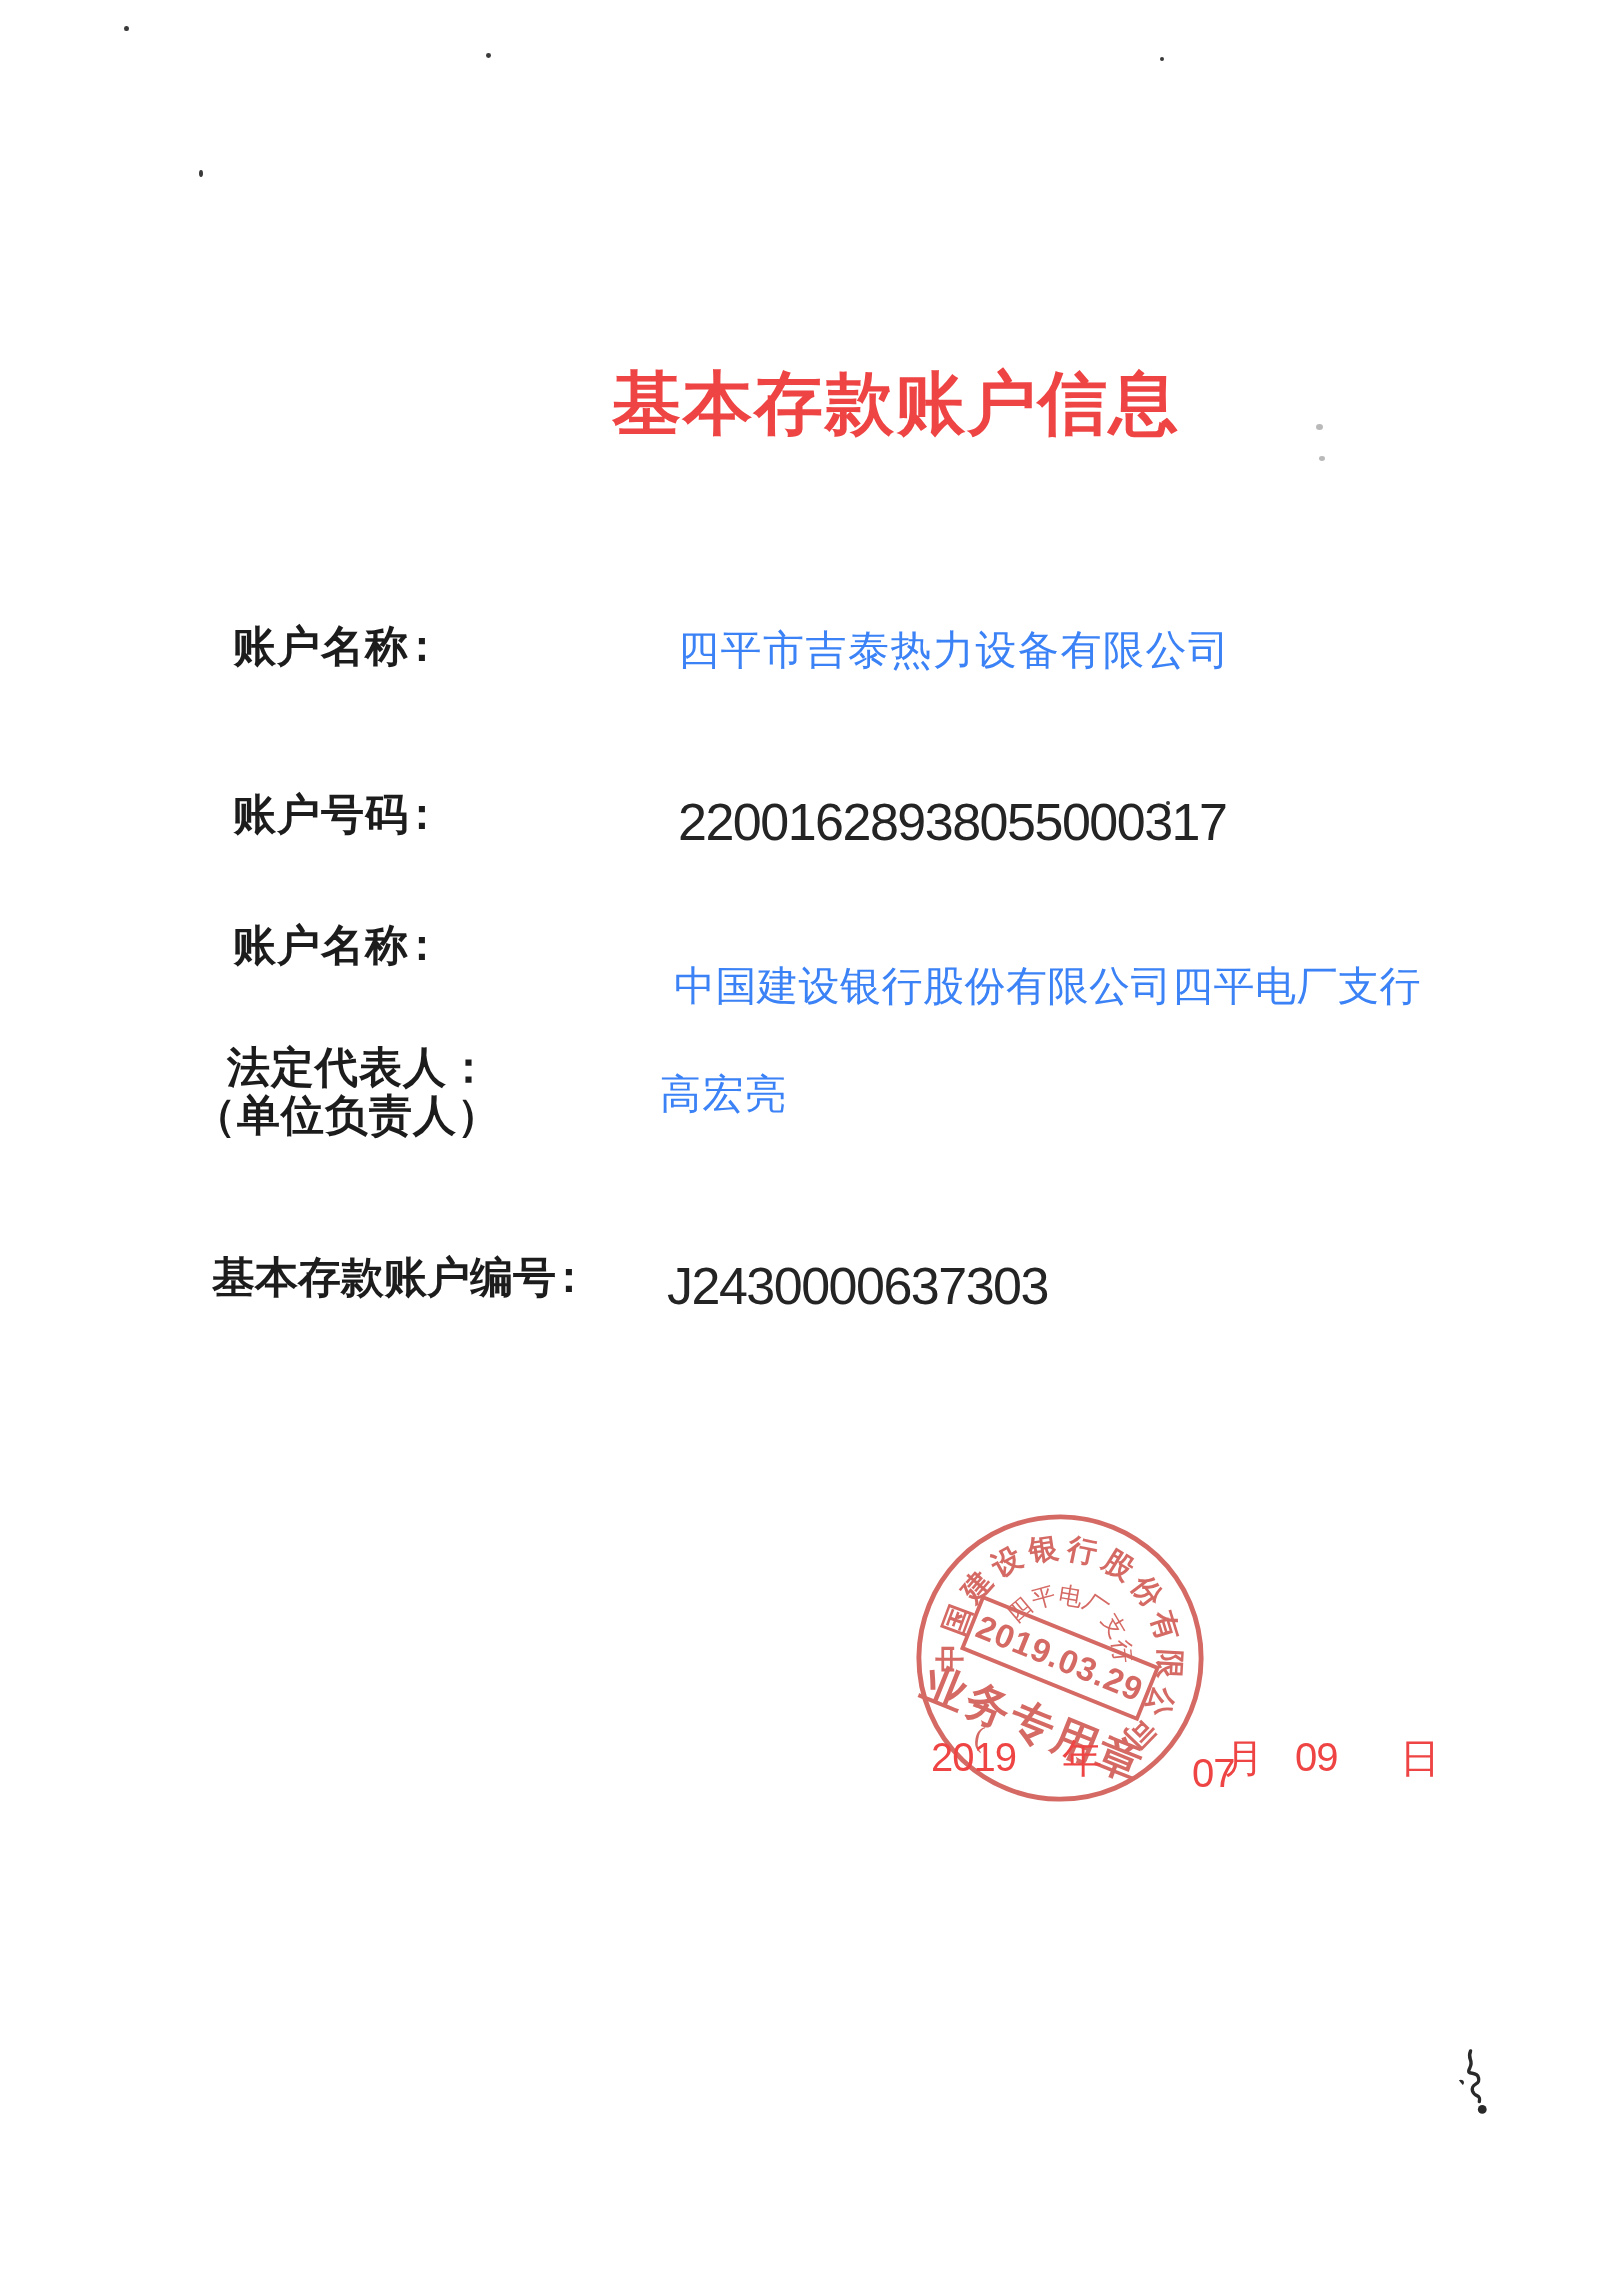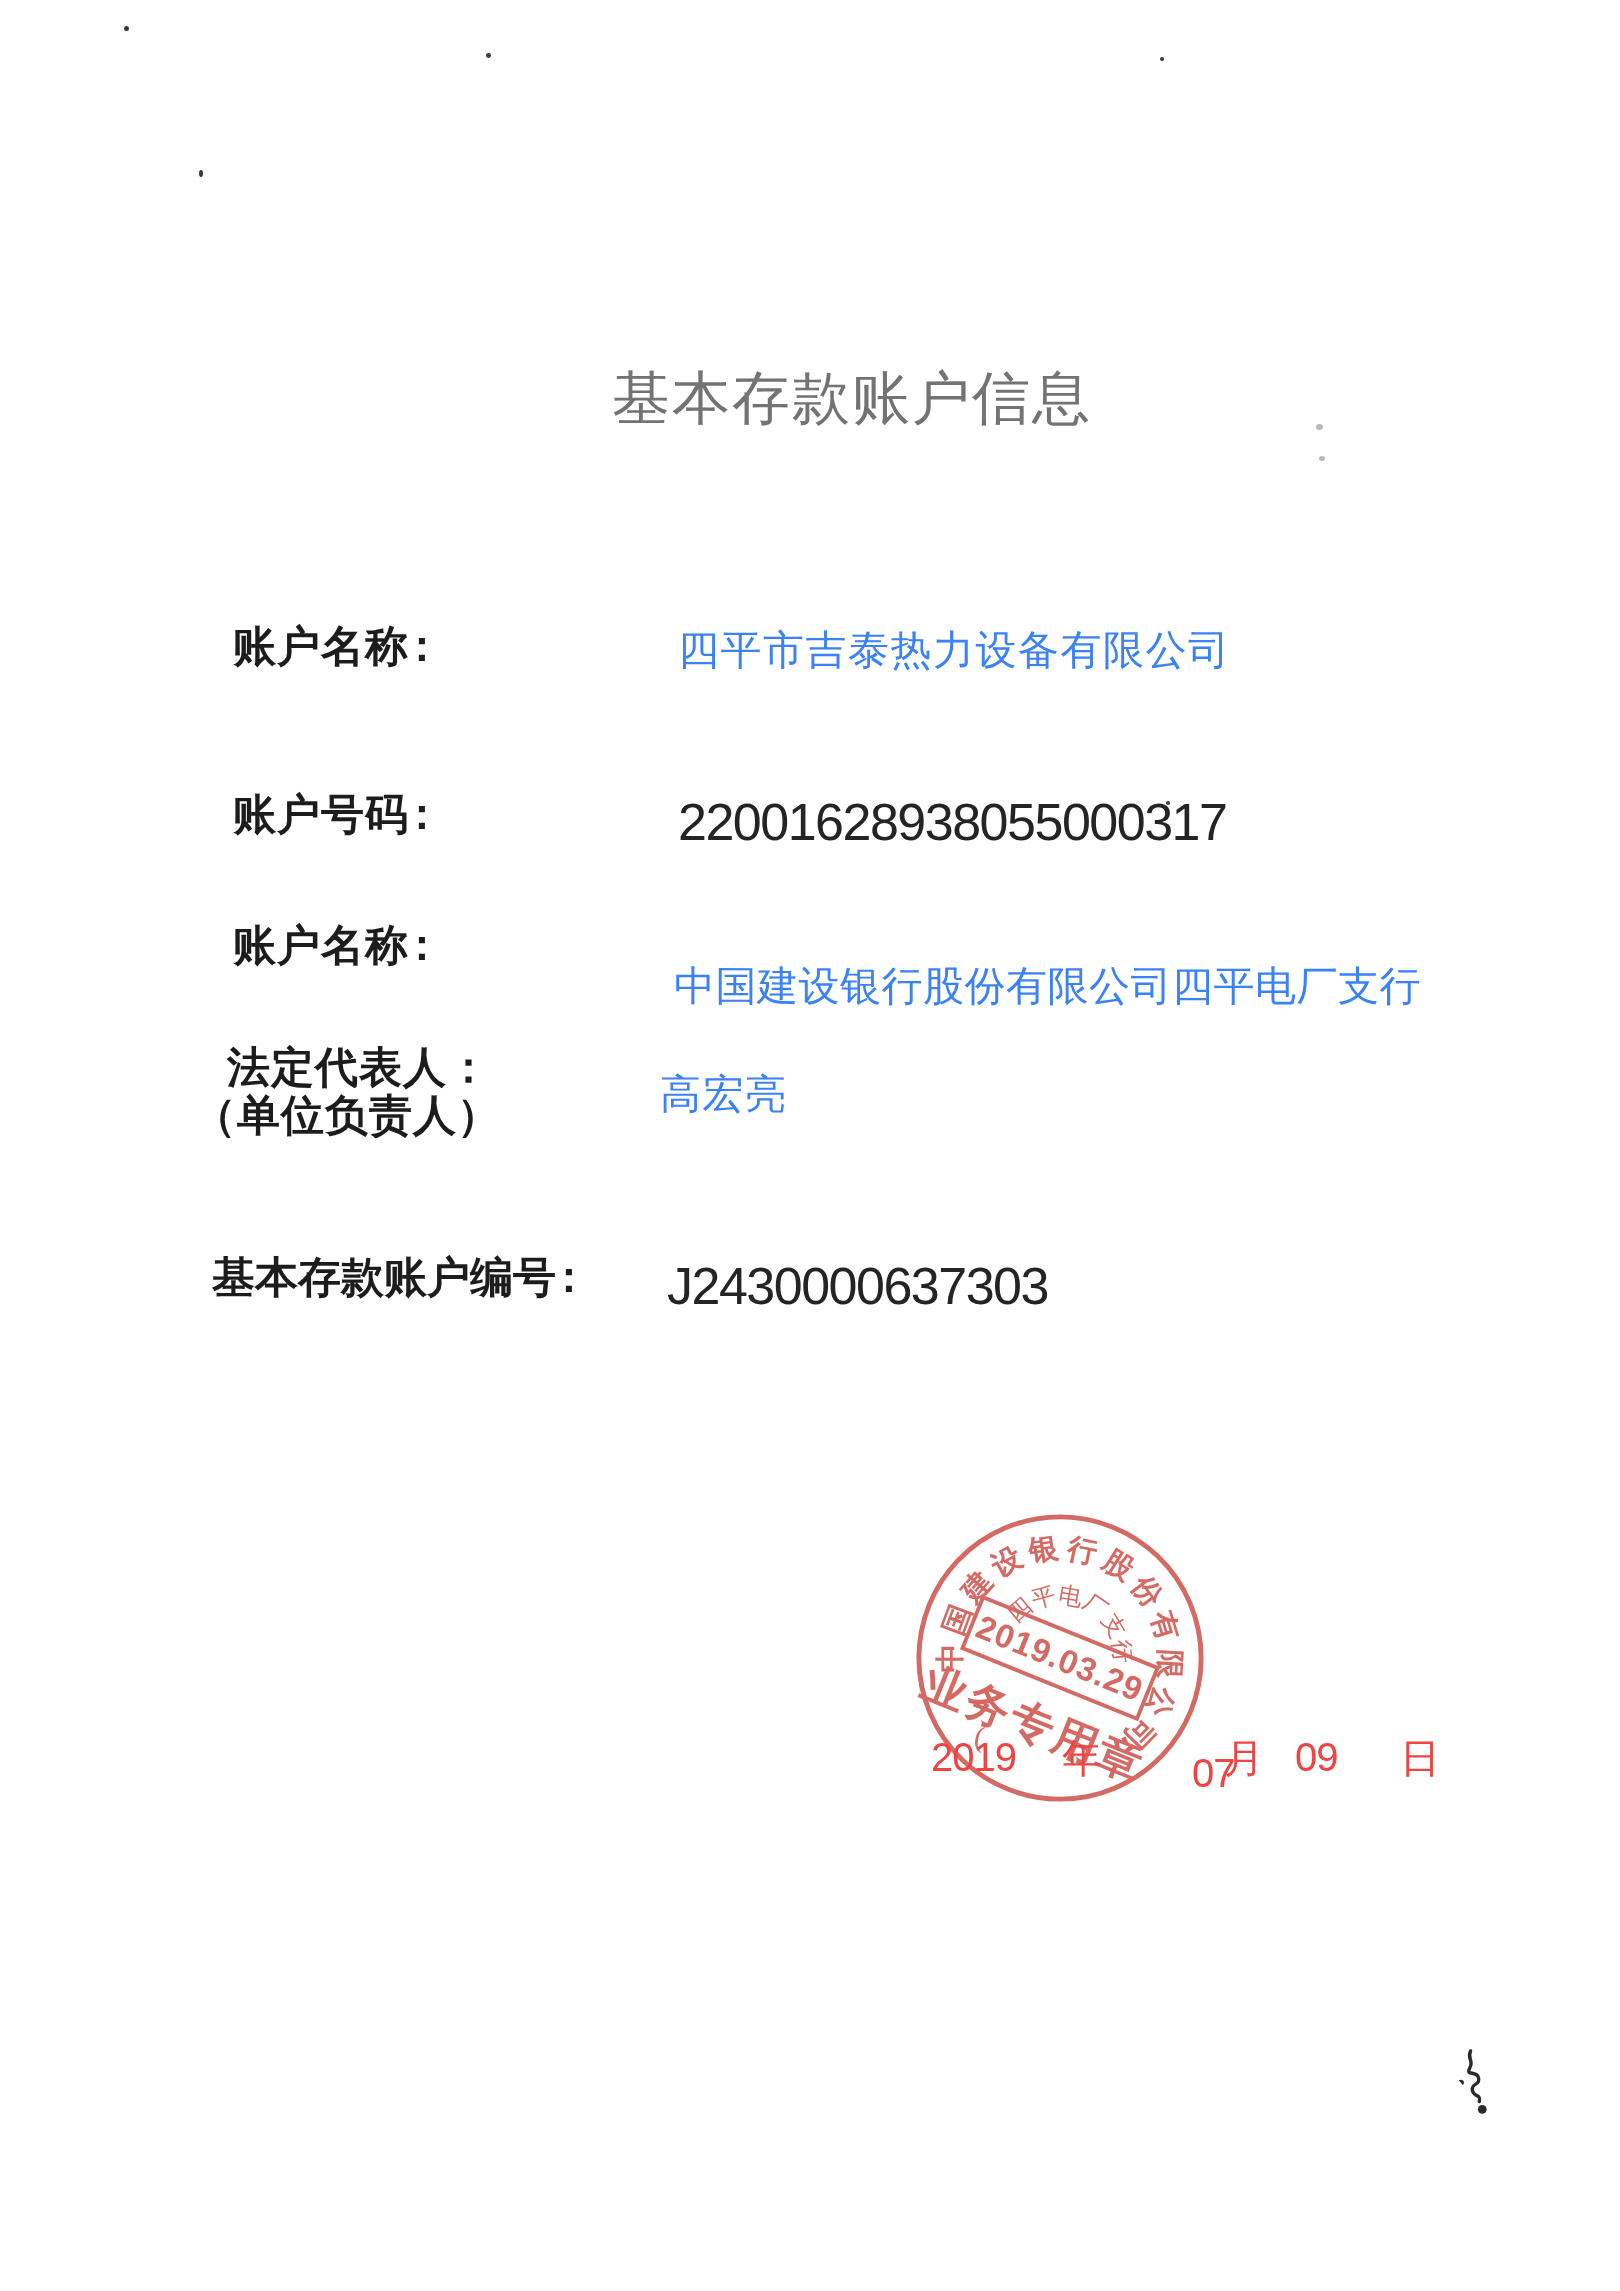--- a/index.html
+++ b/index.html
@@ -6,21 +6,21 @@
   body{
     width:1620px;height:2292px;
     background:#ffffff;
     position:relative;
     overflow:hidden;
     font-family:"Liberation Serif", serif;
   }
   .abs{position:absolute;line-height:1;white-space:nowrap;}
   .doc-title{
     left:612px;top:370px;
-    font-size:58px;font-weight:400;color:#737373;
+    font-size:69px;font-weight:700;color:#ef4444;
     letter-spacing:2px;
     font-family:"Liberation Serif", serif;
   }
   .lbl{
     font-size:43px;font-weight:700;color:#1c1c1c;
     letter-spacing:1px;
     font-family:Liberation Mono, monospace;
   }
   .val{
     font-size:41px;font-weight:400;color:#3b82f6;

